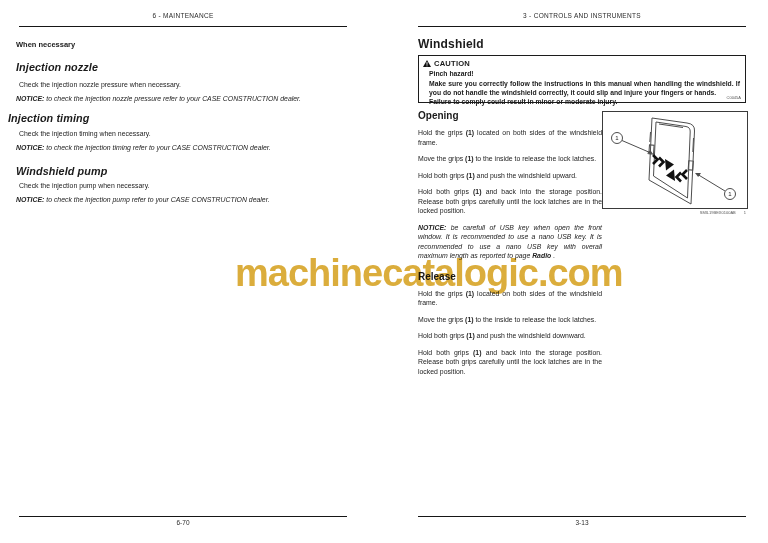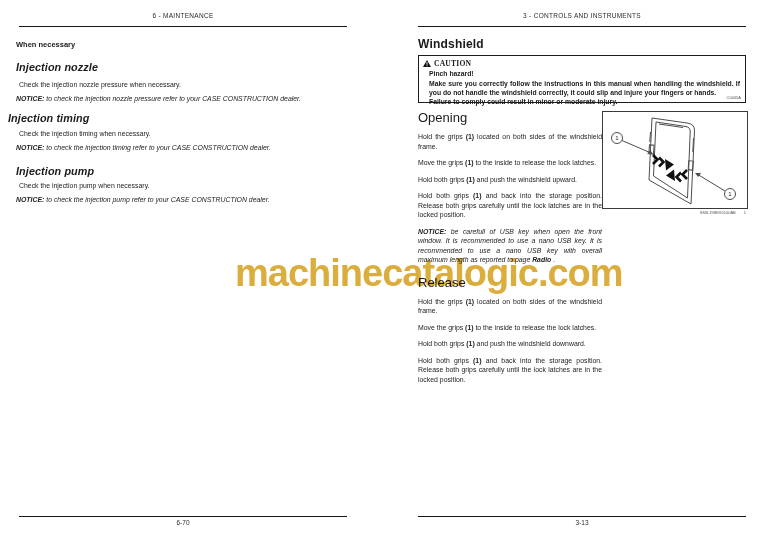--- a/index.html
+++ b/index.html
@@ -12,25 +12,25 @@
   .pgnum{font-size:6.5px;color:#2a2a2a;text-align:center;}
   
   .intro{font-size:7.5px;font-weight:bold;}
   .h-sec{font-size:10.8px;font-weight:bold;letter-spacing:.1px;font-style:italic;}
   .body-t{font-size:6.9px;color:#222;}
   .notice-t{font-size:6.9px;color:#222;}
   
   .title{font-size:12px;font-weight:bold;letter-spacing:.2px;}
   .caution{border:1px solid #1c1c1c;background:#fff;}
   .caution-label{display:flex;align-items:center;gap:3px;padding:3px 4px 1px 4px;
-                 font-size:7.6px;font-weight:bold;letter-spacing:.2px;font-family:Liberation Serif, serif;}
+                 font-size:7.6px;font-weight:bold;letter-spacing:.2px;}
   .caution-text{margin:1px 5px 0 10px;font-size:6.8px;font-weight:bold;line-height:1.3;text-align:justify;}
   .caution-code{position:absolute;right:4px;bottom:2px;font-size:4px;font-weight:normal;color:#555;}
   .col{width:184px;}
-  .col-h{font-size:13px;font-weight:normal;margin:0 0 7px 0;}
+  .col-h{font-size:10px;font-weight:bold;margin:0 0 7px 0;}
   .col-p{font-size:6.9px;line-height:1.38;text-align:justify;margin:0 0 7px 0;color:#222;}
   .b{font-weight:bold;}
   .i{font-style:italic;}
   .figure{border:1px solid #3a3a3a;background:#fff;}
   .figcap{display:flex;justify-content:flex-end;align-items:center;gap:8px;
           font-size:4px;color:#555;}
   
   .watermark{font-size:38px;font-weight:bold;letter-spacing:-1px;white-space:nowrap;
              mix-blend-mode:multiply;opacity:.92;z-index:6;pointer-events:none;}
 </style>
@@ -46,21 +46,21 @@
     <div class="abs intro" style="left:16px;top:40px;">When necessary</div>
 
     <div class="abs h-sec" style="left:16px;top:61px;">Injection nozzle</div>
     <div class="abs body-t" style="left:19px;top:81px;">Check the injection nozzle pressure when necessary.</div>
     <div class="abs notice-t" style="left:16px;top:95px;"><span class="b i">NOTICE:</span><span class="i"> to check the injection nozzle pressure refer to your CASE CONSTRUCTION dealer.</span></div>
 
     <div class="abs h-sec" style="left:8px;top:112px;">Injection timing</div>
     <div class="abs body-t" style="left:19px;top:130px;">Check the injection timing when necessary.</div>
     <div class="abs notice-t" style="left:16px;top:144px;"><span class="b i">NOTICE:</span><span class="i"> to check the injection timing refer to your CASE CONSTRUCTION dealer.</span></div>
 
-    <div class="abs h-sec" style="left:16px;top:165px;">Injection pump</div>
+    <div class="abs h-sec" style="left:16px;top:165px;">Windshield pump</div>
     <div class="abs body-t" style="left:19px;top:182px;">Check the injection pump when necessary.</div>
     <div class="abs notice-t" style="left:16px;top:196px;"><span class="b i">NOTICE:</span><span class="i"> to check the injection pump refer to your CASE CONSTRUCTION dealer.</span></div>
 
     <div class="abs rule" style="left:19px;top:516px;width:328px;"></div>
     <div class="abs pgnum" style="left:19px;top:519px;width:328px;">6-70</div>
   </div>
 
   <div class="abs" style="left:384px;top:0;width:384px;height:543px;">
     <div class="abs hdr" style="left:34px;top:12px;width:328px;">3 - CONTROLS AND INSTRUMENTS</div>
     <div class="abs rule" style="left:34px;top:26px;width:328px;"></div>

